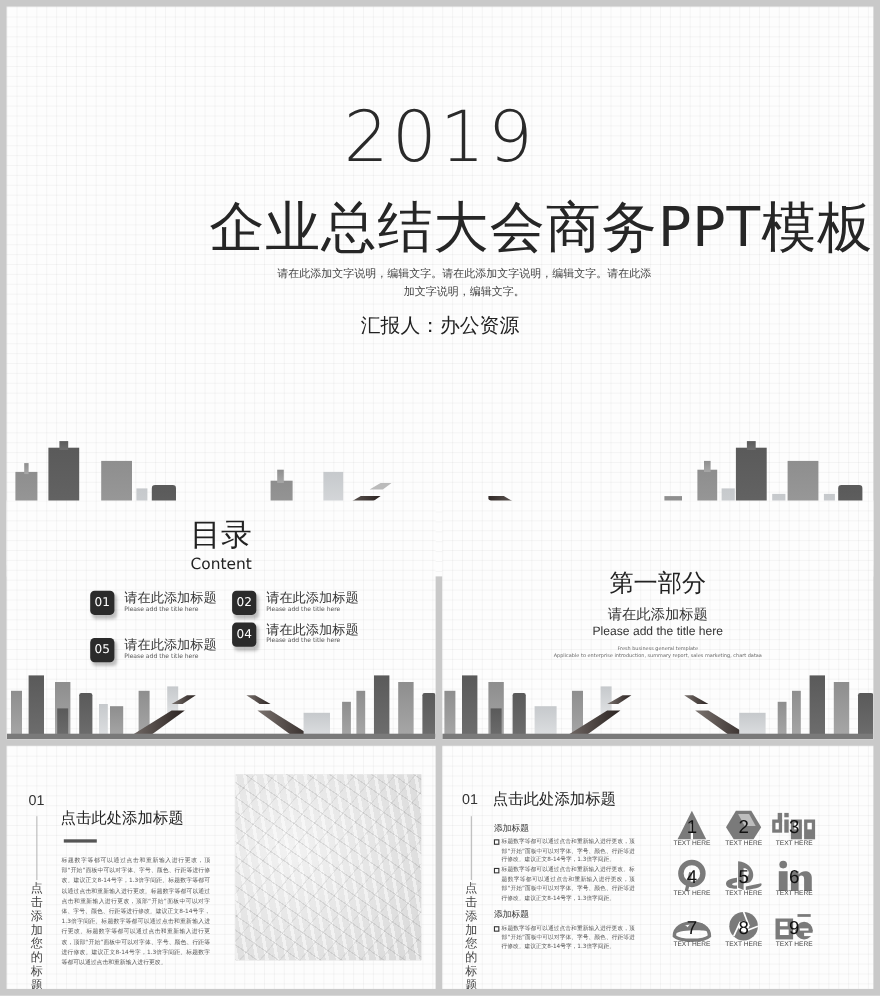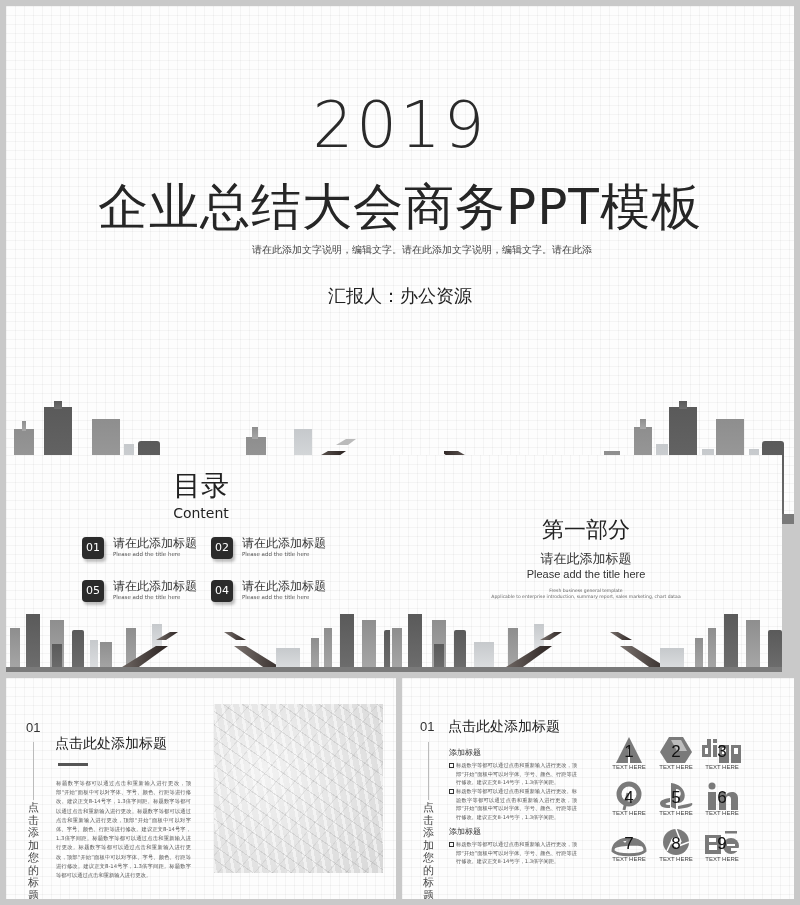--- a/index.html
+++ b/index.html
@@ -8,31 +8,31 @@
   .slide {
     position:absolute; overflow:hidden;
     background-color:#fdfdfd;
     background-image:
       linear-gradient(rgba(0,0,0,0.035) 1px, transparent 1px),
       linear-gradient(90deg, rgba(0,0,0,0.035) 1px, transparent 1px);
     background-size:9px 9px;
   }
   #s1 { left:6px; top:6px; width:788px; height:518px; }
   #s2 { left:6px; top:455px; width:390px; height:217px; }
-  #s3 { left:390px; top:455px; width:392px; height:217px;text-decoration:underline; }
+  #s3 { left:402px; top:455px; width:392px; height:217px;text-decoration:underline; }
   #s4 { left:6px; top:678px; width:390px; height:221px; }
   #s5 { left:402px; top:678px; width:392px; height:221px; }
 
   .abs { position:absolute; }
   .center-x { left:0; right:0; text-align:center; }
 
   
   .s1-year { top:82px; font-size:64px; font-weight:300; letter-spacing:3px; color:#2a2a2a; font-family:"DejaVu Sans",sans-serif; }
   .s1-sub { top:155px; font-size:13.5px; color:#222; font-family:"Liberation Sans",sans-serif; letter-spacing:0.2px; }
-  .s1-title { top:168px; font-size:50px; color:#262626; letter-spacing:1px; }
+  .s1-title { top:168px; font-size:50px; color:#262626; letter-spacing:1px;text-align:right; }
   .s1-desc { top:236px; font-size:10px; color:#444; line-height:16px;padding-left:44px; }
   .s1-reporter { top:278px; font-size:18px; color:#222; }
 
   
   .city { position:absolute; bottom:0; }
 
   
   .s2-title { top:12px; font-size:28px; color:#222; }
   .s2-content { top:50px; font-size:14px; color:#222; font-family:"DejaVu Sans",sans-serif; }
   .toc-item { position:absolute; width:130px; height:24px; }
@@ -79,20 +79,21 @@
   .icon-label { position:absolute; left:-6px; right:-6px; top:29px; font-size:6px; color:#444; text-align:center; font-family:"Liberation Sans",sans-serif; }
 </style>
 </head>
 <body>
 
 <div class="slide" id="s1">
   <div class="abs center-x s1-year">2019</div>
   <div class="abs center-x s1-title">企业总结大会商务PPT模板</div>
   <div class="abs center-x s1-desc">
     <div>请在此添加文字说明，编辑文字。请在此添加文字说明，编辑文字。请在此添</div>
+    <div>加文字说明，编辑文字。</div>
   </div>
   <div class="abs center-x s1-reporter">汇报人：办公资源</div>
 
   <svg class="city" style="left:0;bottom:0" width="350" height="125" viewBox="0 0 350 125">
     <defs>
       <linearGradient id="gd" x1="0" y1="0" x2="0" y2="1">
           <stop offset="0" stop-color="#5a5a5a"></stop>
           <stop offset="1" stop-color="#6e6e6e"></stop>
         </linearGradient>
       <linearGradient id="gm" x1="0" y1="0" x2="0" y2="1">
@@ -179,21 +180,21 @@
   <div class="toc-item" style="left:205px;top:82px;">
     <div class="toc-badge">02</div>
     <div class="toc-label">请在此添加标题</div>
     <div class="toc-sub">Please add the title here</div>
   </div>
   <div class="toc-item" style="left:76px;top:125px;">
     <div class="toc-badge">05</div>
     <div class="toc-label">请在此添加标题</div>
     <div class="toc-sub">Please add the title here</div>
   </div>
-  <div class="toc-item" style="left:205px;top:125px;padding-left:18px;">
+  <div class="toc-item" style="left:205px;top:111px;padding-left:18px;">
     <div class="toc-badge">04</div>
     <div class="toc-label">请在此添加标题</div>
     <div class="toc-sub">Please add the title here</div>
   </div>
 
   <svg class="city" style="left:0;bottom:0" width="390" height="62" viewBox="0 0 390 62">
     <defs>
       <linearGradient id="a1" x1="0" y1="0" x2="0" y2="1">
           <stop offset="0" stop-color="#5a5a5a"></stop>
           <stop offset="1" stop-color="#6e6e6e"></stop>

